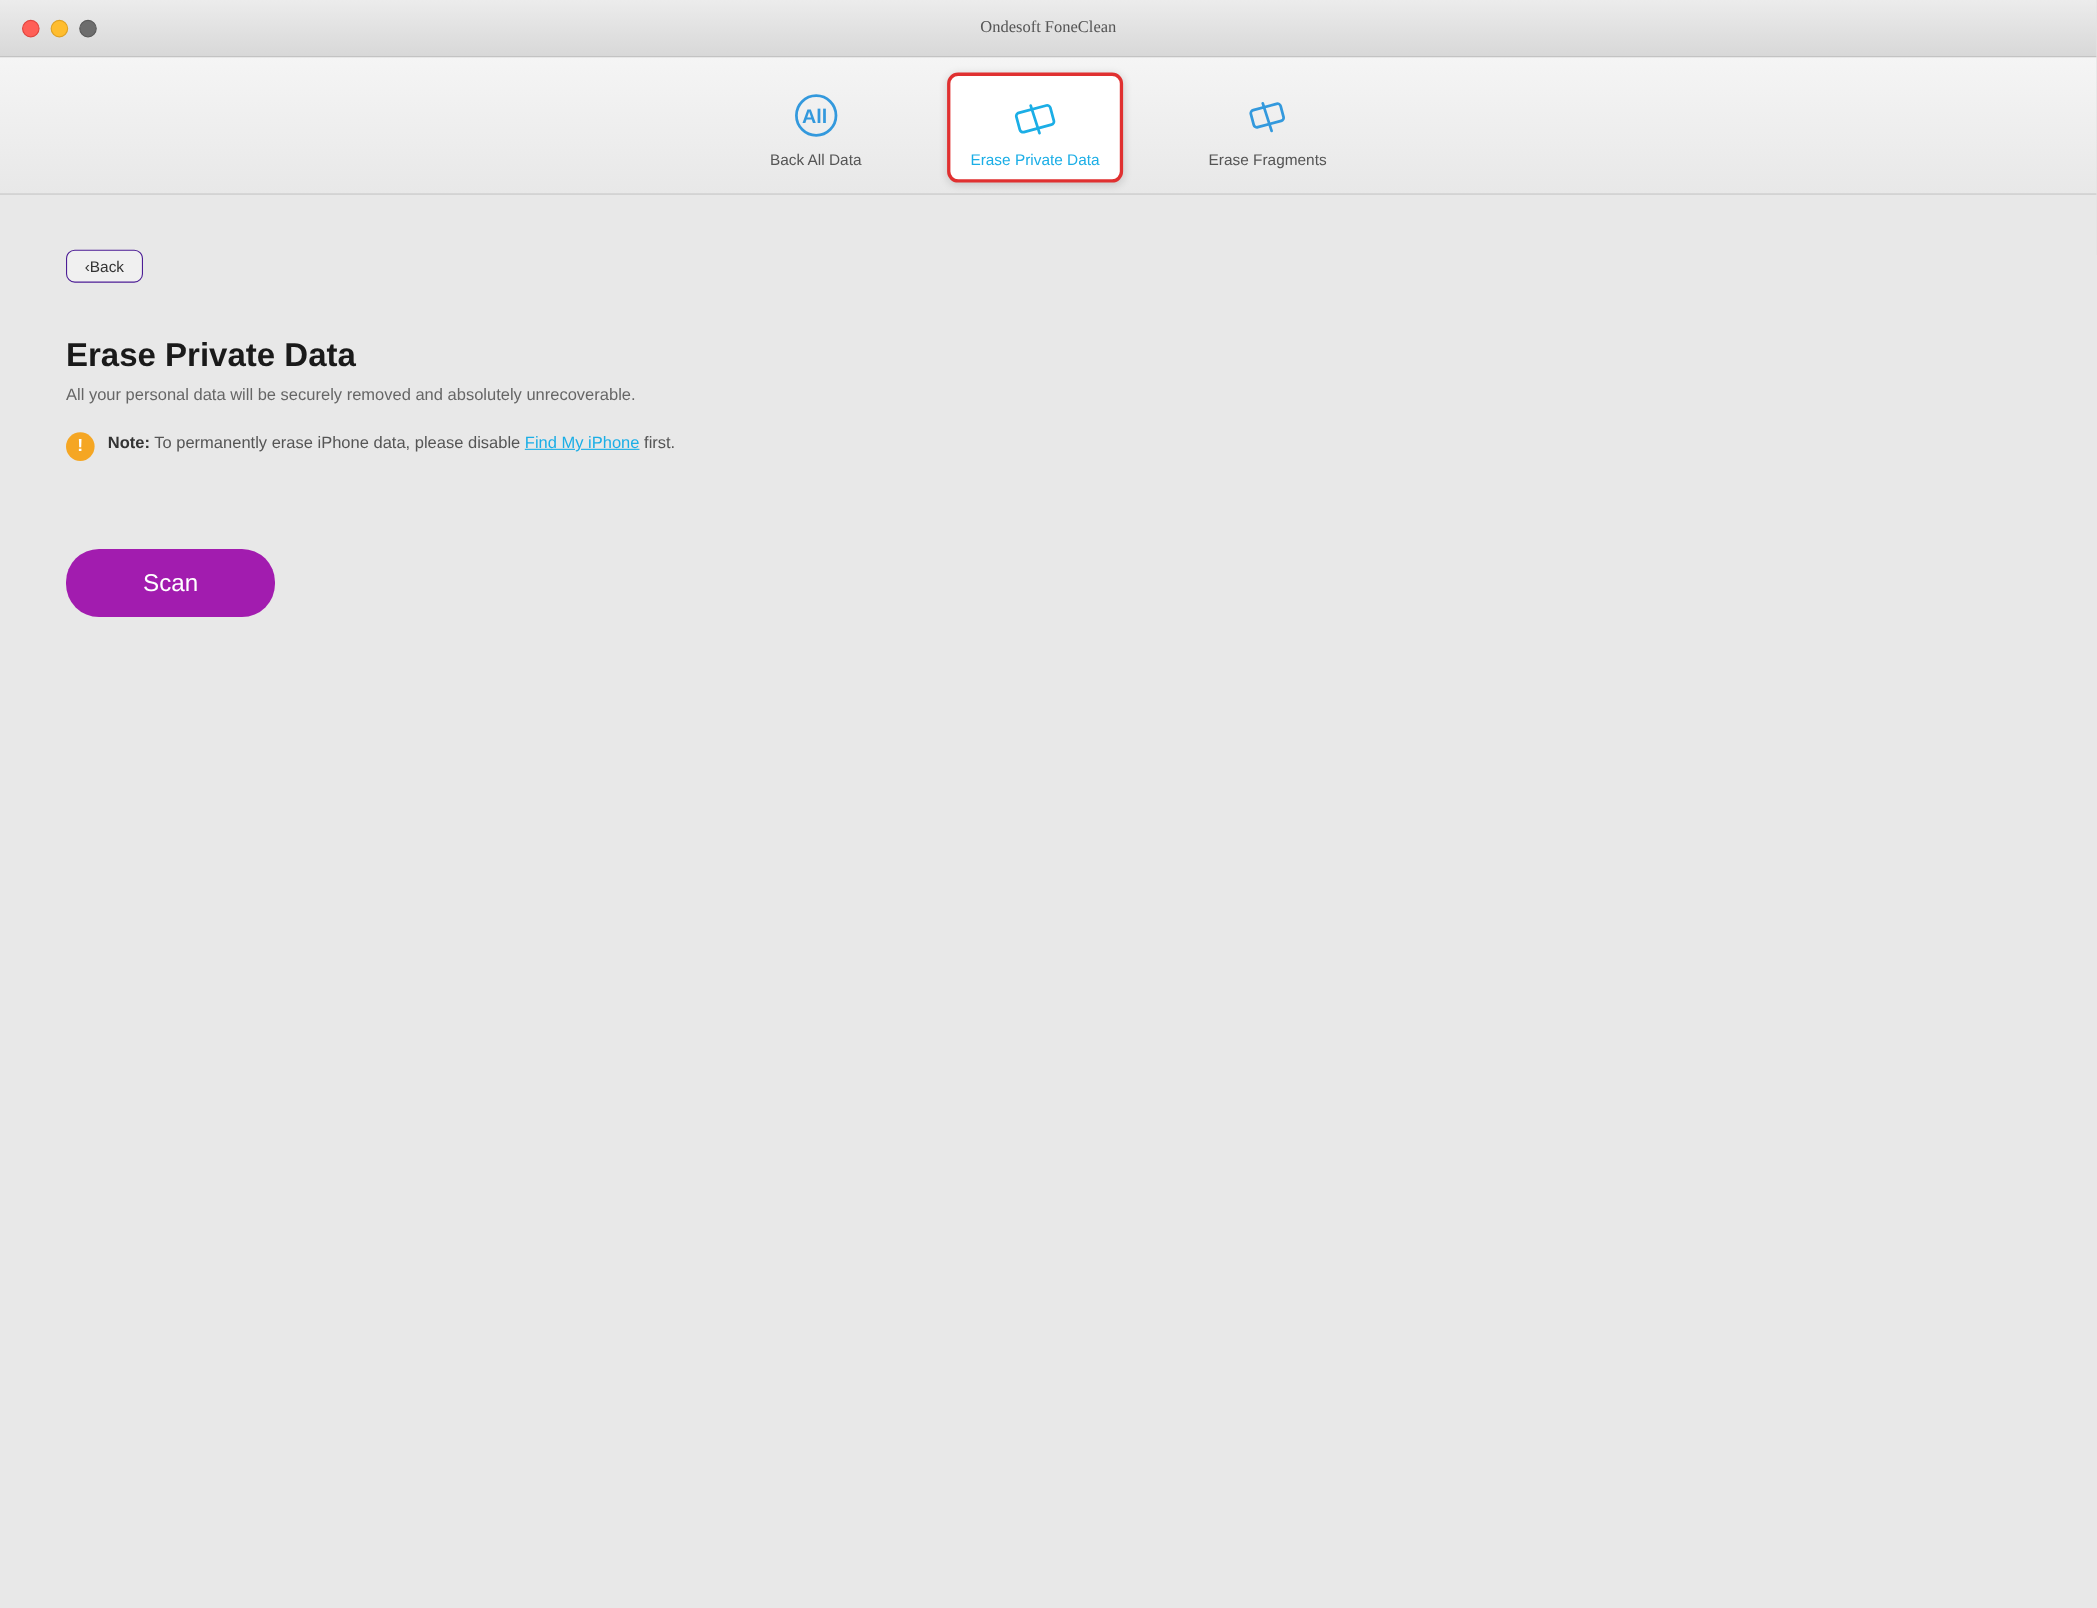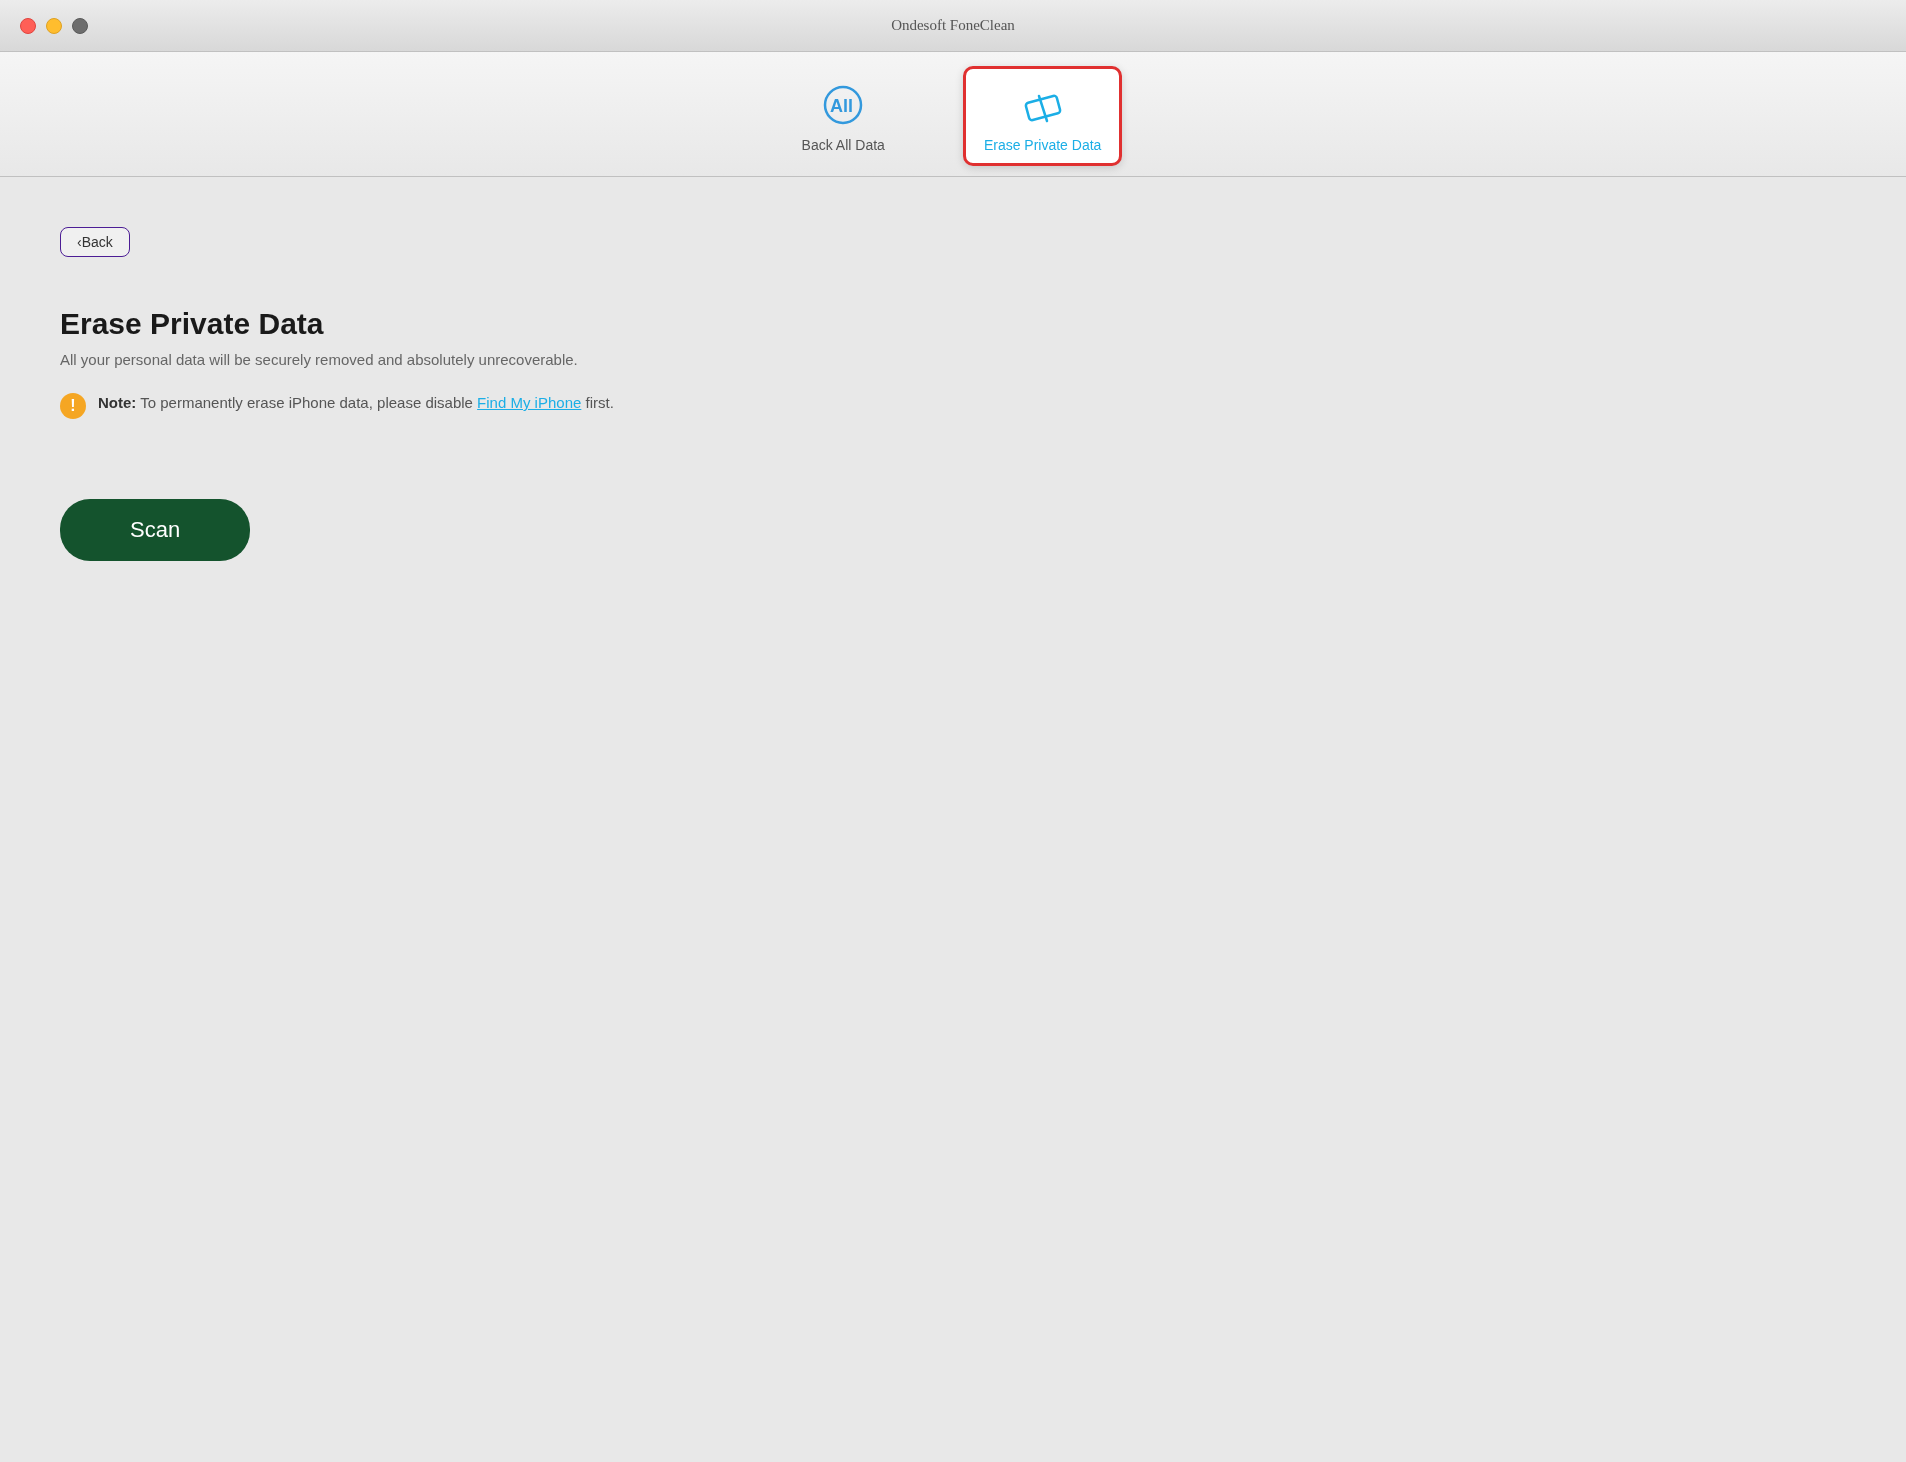--- a/index.html
+++ b/index.html
@@ -178,21 +178,21 @@
     }
 
     .note-link {
       color: #1baee6;
       text-decoration: underline;
       cursor: pointer;
     }
 
     
     .scan-button {
-      background: #14532d;
+      background: #a21caf;
       color: white;
       border: none;
       border-radius: 30px;
       padding: 18px 70px;
       font-size: 22px;
       font-weight: 500;
       cursor: pointer;
       display: inline-block;
     }
 
@@ -231,20 +231,30 @@
     <div class="toolbar-icon">
       <svg class="icon-svg" viewBox="0 0 48 48" fill="none" xmlns="http://www.w3.org/2000/svg">
 
         <rect x="8" y="18" width="32" height="18" rx="3" stroke="#1baee6" stroke-width="2.5" fill="none" transform="rotate(-15 24 27)"></rect>
         <line x1="20" y1="15" x2="28" y2="40" stroke="#1baee6" stroke-width="2.5" stroke-linecap="round"></line>
       </svg>
     </div>
     <span class="toolbar-item-label">Erase Private Data</span>
   </div>
 
+  <div class="toolbar-item">
+    <div class="toolbar-icon">
+      <svg class="icon-svg" viewBox="0 0 48 48" fill="none" xmlns="http://www.w3.org/2000/svg">
+
+        <rect x="10" y="16" width="28" height="16" rx="3" stroke="#3399dd" stroke-width="2.5" fill="none" transform="rotate(-15 24 24)"></rect>
+        <line x1="20" y1="13" x2="28" y2="38" stroke="#3399dd" stroke-width="2.5" stroke-linecap="round"></line>
+      </svg>
+    </div>
+    <span class="toolbar-item-label">Erase Fragments</span>
+  </div>
 </div>
 
 <div class="main-content">
 
   
   <button class="back-button">
     <span>‹Back</span>
   </button>
 
   

